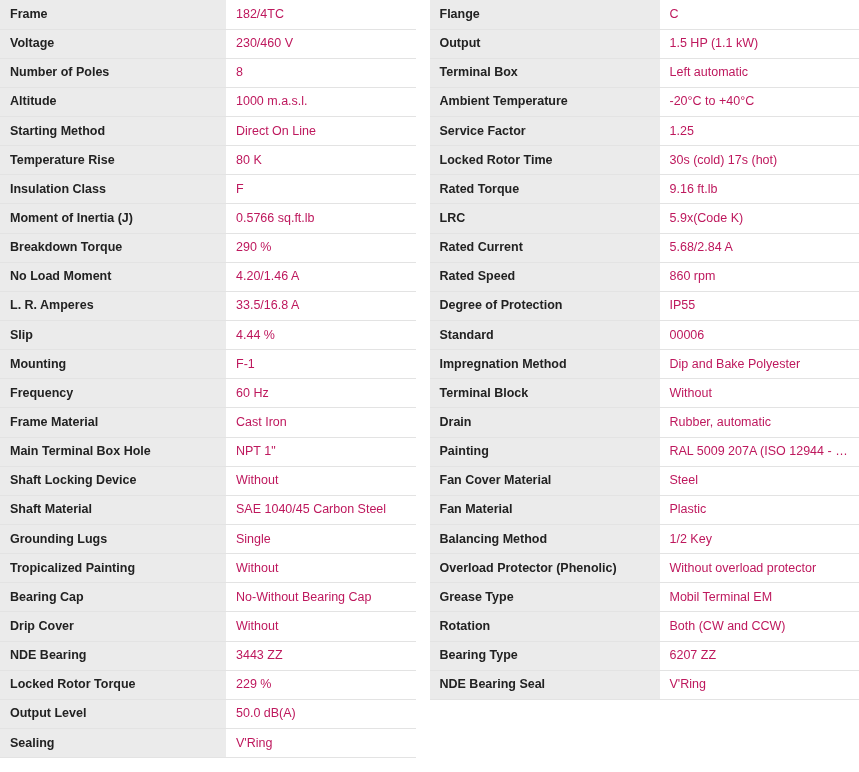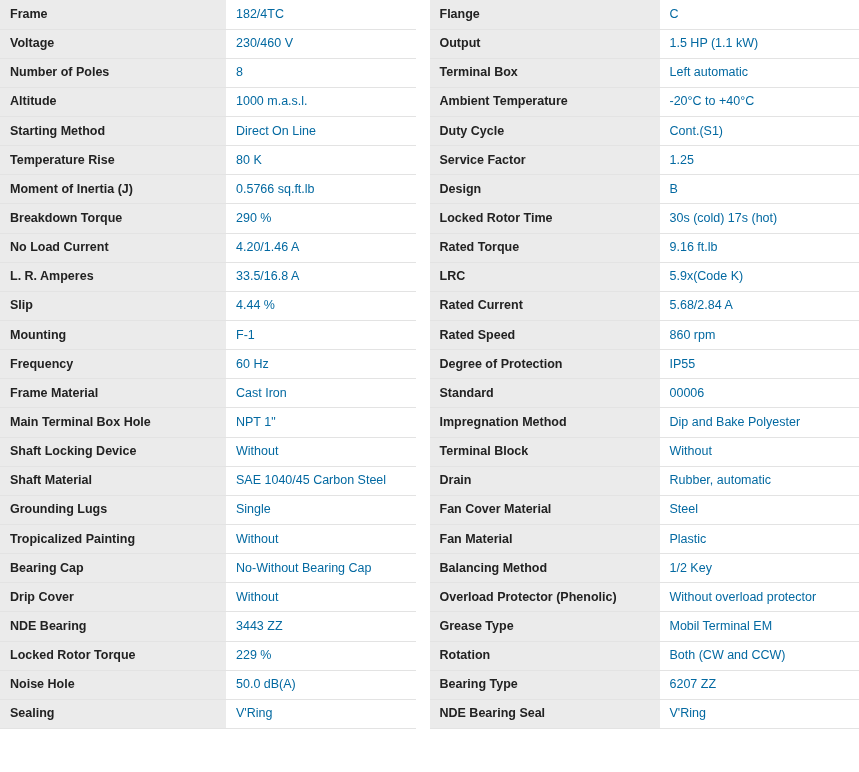--- a/index.html
+++ b/index.html
@@ -50,21 +50,21 @@
     text-overflow: ellipsis;
   }
   td.label-cell {
     width: 206px;
     background: #ebebeb;
     font-weight: bold;
     color: #222222;
   }
   td.value-cell {
     background: #ffffff;
-    color: #0369a1;
+    color: #be185d;
     font-weight: normal;
   }
   .right .label-cell {
     width: 210px;
   }
 </style>
 </head>
 <body>
 
 <div class="spec-sheet">
@@ -89,29 +89,33 @@
           </tr>
           <tr>
             <td class="label-cell">Starting Method</td>
             <td class="value-cell">Direct On Line</td>
           </tr>
           <tr>
             <td class="label-cell">Temperature Rise</td>
             <td class="value-cell">80 K</td>
           </tr>
           <tr>
+            <td class="label-cell">Insulation Class</td>
+            <td class="value-cell">F</td>
+          </tr>
+          <tr>
             <td class="label-cell">Moment of Inertia (J)</td>
             <td class="value-cell">0.5766 sq.ft.lb</td>
           </tr>
           <tr>
             <td class="label-cell">Breakdown Torque</td>
             <td class="value-cell">290 %</td>
           </tr>
           <tr>
-            <td class="label-cell">No Load Current</td>
+            <td class="label-cell">No Load Moment</td>
             <td class="value-cell">4.20/1.46 A</td>
           </tr>
           <tr>
             <td class="label-cell">L. R. Amperes</td>
             <td class="value-cell">33.5/16.8 A</td>
           </tr>
           <tr>
             <td class="label-cell">Slip</td>
             <td class="value-cell">4.44 %</td>
           </tr>
@@ -157,21 +161,21 @@
           </tr>
           <tr>
             <td class="label-cell">NDE Bearing</td>
             <td class="value-cell">3443 ZZ</td>
           </tr>
           <tr>
             <td class="label-cell">Locked Rotor Torque</td>
             <td class="value-cell">229 %</td>
           </tr>
           <tr>
-            <td class="label-cell">Noise Hole</td>
+            <td class="label-cell">Output Level</td>
             <td class="value-cell">50.0 dB(A)</td>
           </tr>
           <tr>
             <td class="label-cell">Sealing</td>
             <td class="value-cell">V'Ring</td>
           </tr>
         </tbody>
     </table>
   </div>
   <div class="spec-column right">
@@ -187,32 +191,24 @@
           </tr>
           <tr>
             <td class="label-cell">Terminal Box</td>
             <td class="value-cell">Left automatic</td>
           </tr>
           <tr>
             <td class="label-cell">Ambient Temperature</td>
             <td class="value-cell">-20°C to +40°C</td>
           </tr>
           <tr>
-            <td class="label-cell">Duty Cycle</td>
-            <td class="value-cell">Cont.(S1)</td>
-          </tr>
-          <tr>
             <td class="label-cell">Service Factor</td>
             <td class="value-cell">1.25</td>
           </tr>
           <tr>
-            <td class="label-cell">Design</td>
-            <td class="value-cell">B</td>
-          </tr>
-          <tr>
             <td class="label-cell">Locked Rotor Time</td>
             <td class="value-cell">30s (cold) 17s (hot)</td>
           </tr>
           <tr>
             <td class="label-cell">Rated Torque</td>
             <td class="value-cell">9.16 ft.lb</td>
           </tr>
           <tr>
             <td class="label-cell">LRC</td>
             <td class="value-cell">5.9x(Code K)</td>
@@ -237,20 +233,24 @@
             <td class="label-cell">Impregnation Method</td>
             <td class="value-cell">Dip and Bake Polyester</td>
           </tr>
           <tr>
             <td class="label-cell">Terminal Block</td>
             <td class="value-cell">Without</td>
           </tr>
           <tr>
             <td class="label-cell">Drain</td>
             <td class="value-cell">Rubber, automatic</td>
+          </tr>
+          <tr>
+            <td class="label-cell">Painting</td>
+            <td class="value-cell">RAL 5009 207A (ISO 12944 - C3)</td>
           </tr>
           <tr>
             <td class="label-cell">Fan Cover Material</td>
             <td class="value-cell">Steel</td>
           </tr>
           <tr>
             <td class="label-cell">Fan Material</td>
             <td class="value-cell">Plastic</td>
           </tr>
           <tr>

